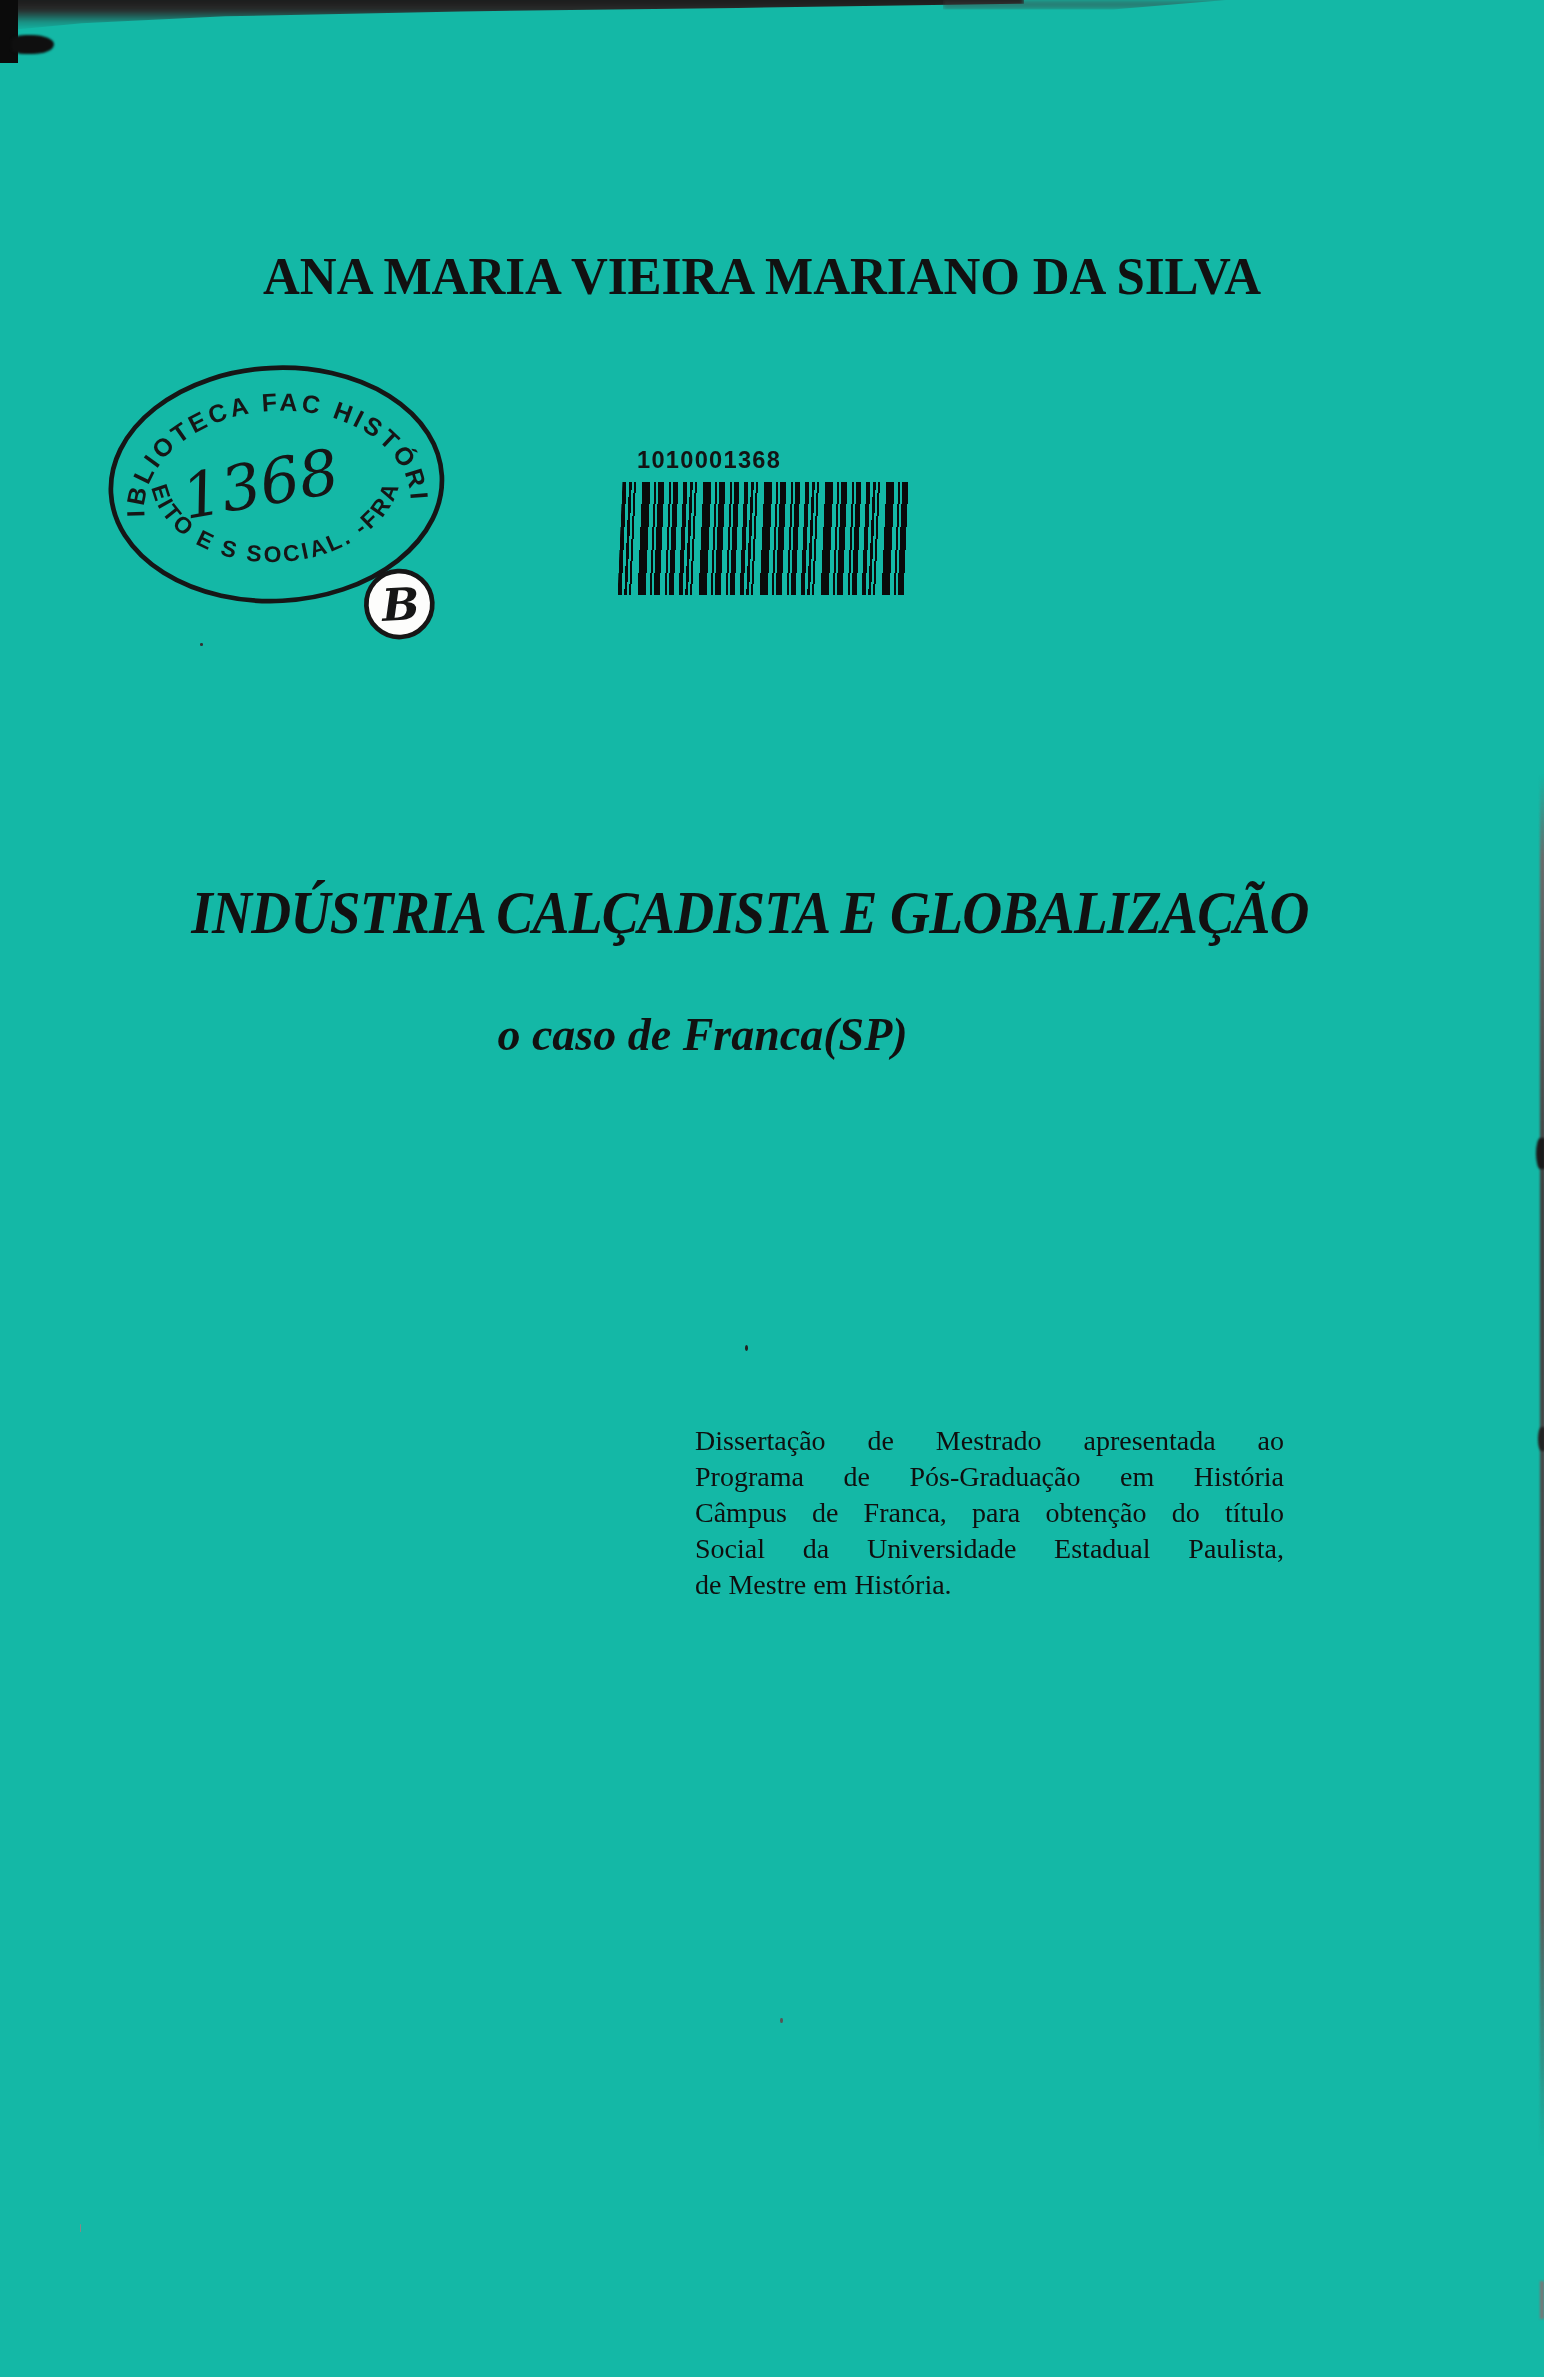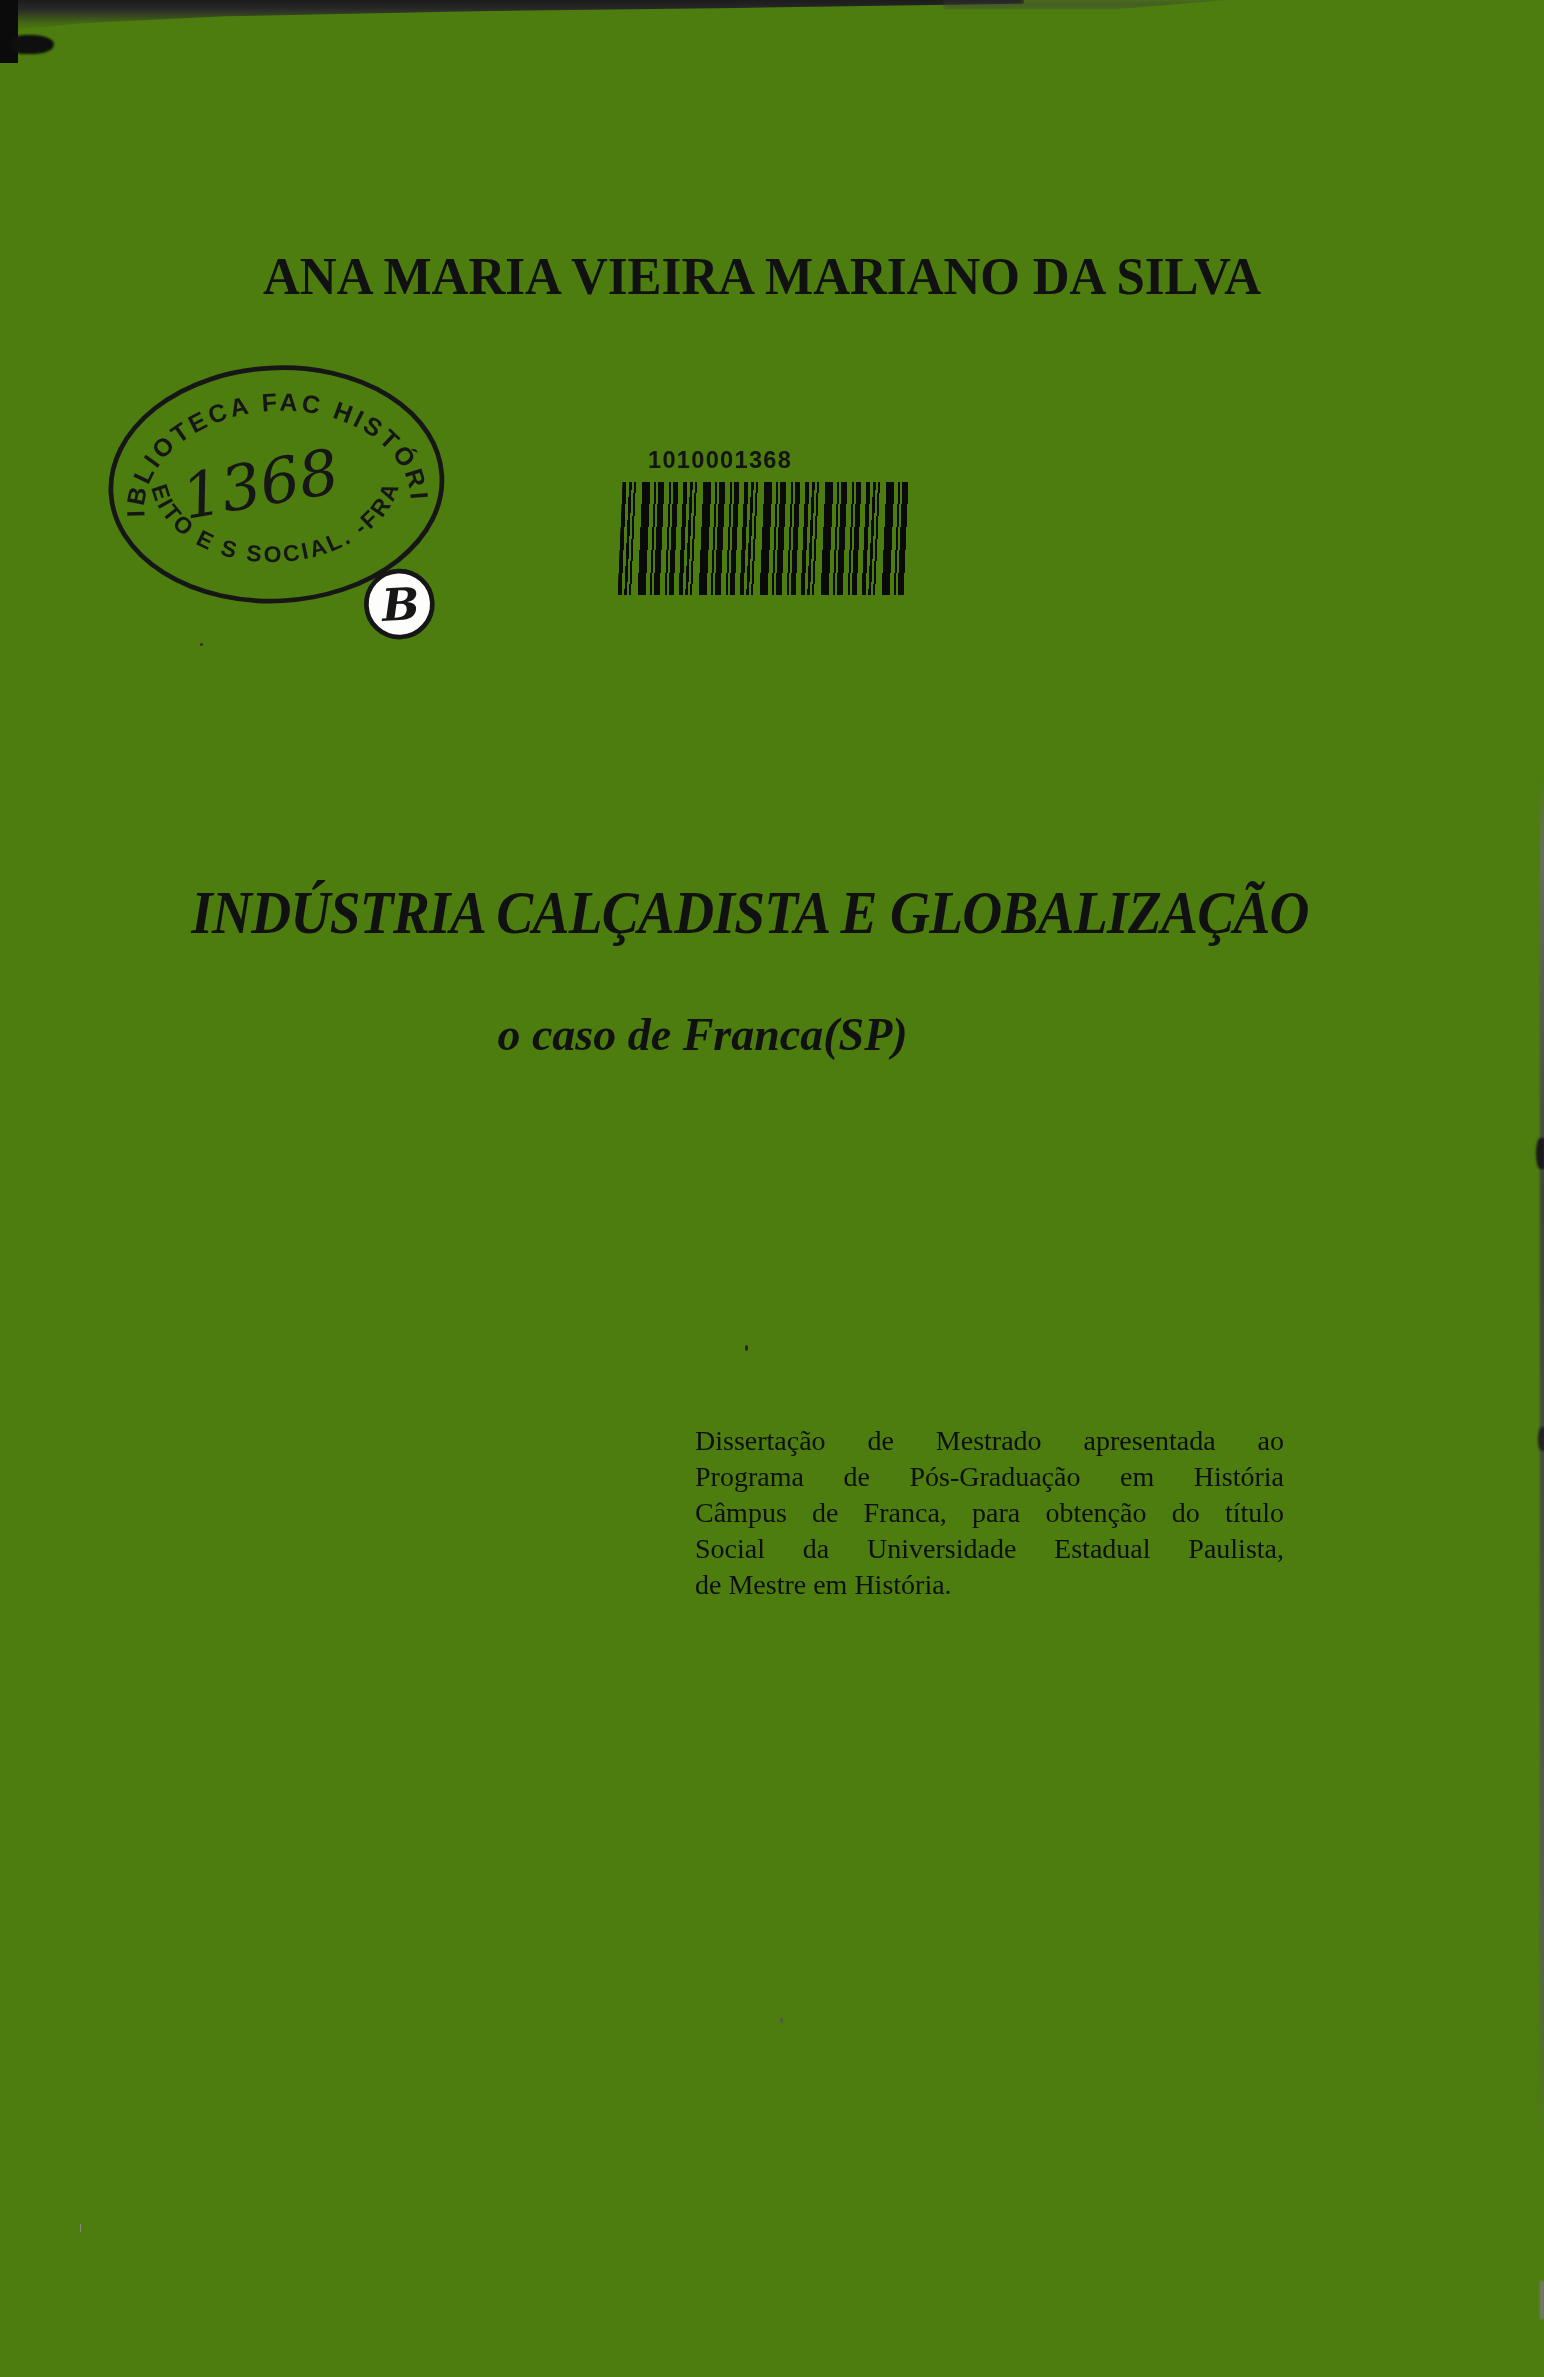--- a/index.html
+++ b/index.html
@@ -1,19 +1,19 @@
 <!DOCTYPE html>
 <html style="font-size:10.8px"><head>
 <meta charset="utf-8">
 <style>
   html,body{margin:0;padding:0;background:#888;}
   .page{
     position:relative;
     width:1545px;height:2377px;
-    background:#4d7c0f;
+    background:#14b8a6;
     overflow:hidden;
     font-family:"Liberation Serif", serif;
     color:#111;
   }
   
   .scan-top-band{
     position:absolute;left:0;top:-4px;width:1024px;height:35px;
     background:linear-gradient(to bottom,#161616 0%,#2a2a2a 40%,rgba(40,40,40,.25) 75%,transparent 100%);
     clip-path:polygon(0 0,100% 0,100% 22%,72% 34%,45% 44%,22% 58%,8% 78%,0 100%);
     filter:blur(2px);
@@ -59,21 +59,21 @@
     transform:scaleY(1.04);
   }
   .stamp{
     position:absolute;left:106px;top:359px;width:367px;height:300px;
     transform:rotate(-3deg);
   }
   .barcode-wrap{position:absolute;left:620px;top:447px;}
   .barcode-number{
     font-family:"Liberation Sans", sans-serif;
     font-size:23.6px;font-weight:bold;color:#131313;letter-spacing:1.3px;
-    margin-left:28px;margin-bottom:8px;
+    margin-left:17px;margin-bottom:8px;
   }
   .barcode-bars{
     width:288px;height:113px;
     transform:skewX(-2.5deg);
     background:repeating-linear-gradient(90deg,
       #0a0a0a 0 4px,  transparent 4px 6.7px,
       #0a0a0a 6.7px 9.4px, transparent 9.4px 11.5px,
       #0a0a0a 11.5px 13.5px, transparent 13.5px 20px,
       #0a0a0a 20px 28px, transparent 28px 32px,
       #0a0a0a 32px 34px, transparent 34px 36px,

